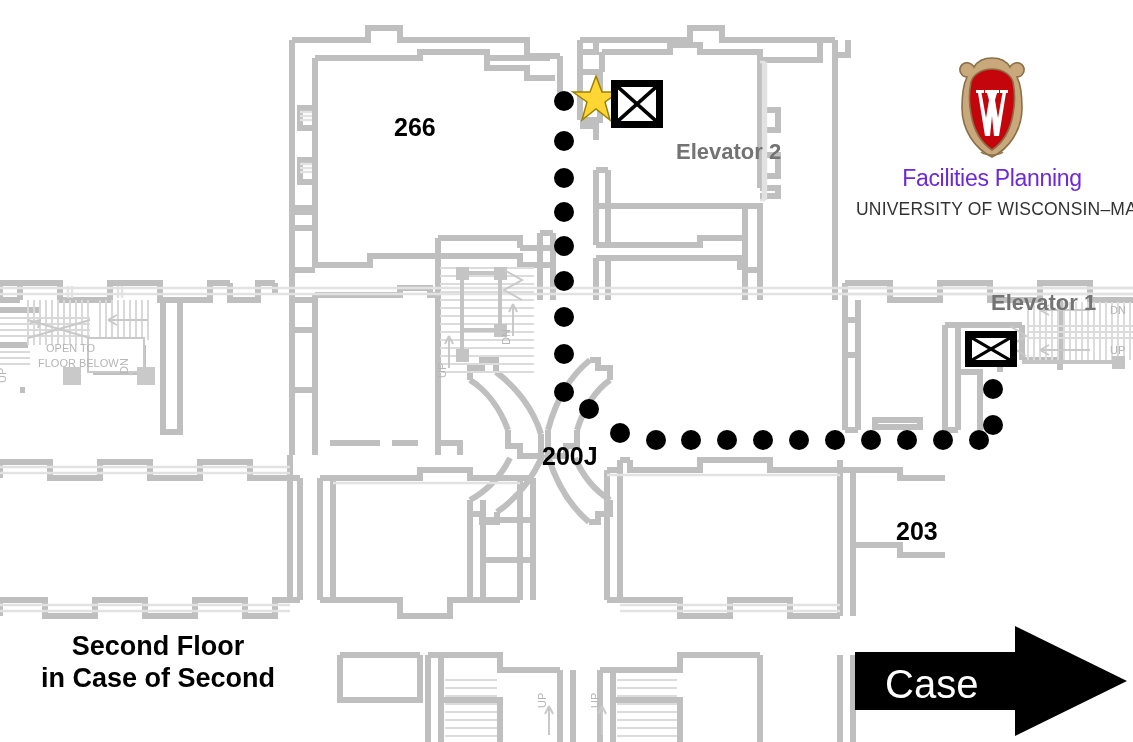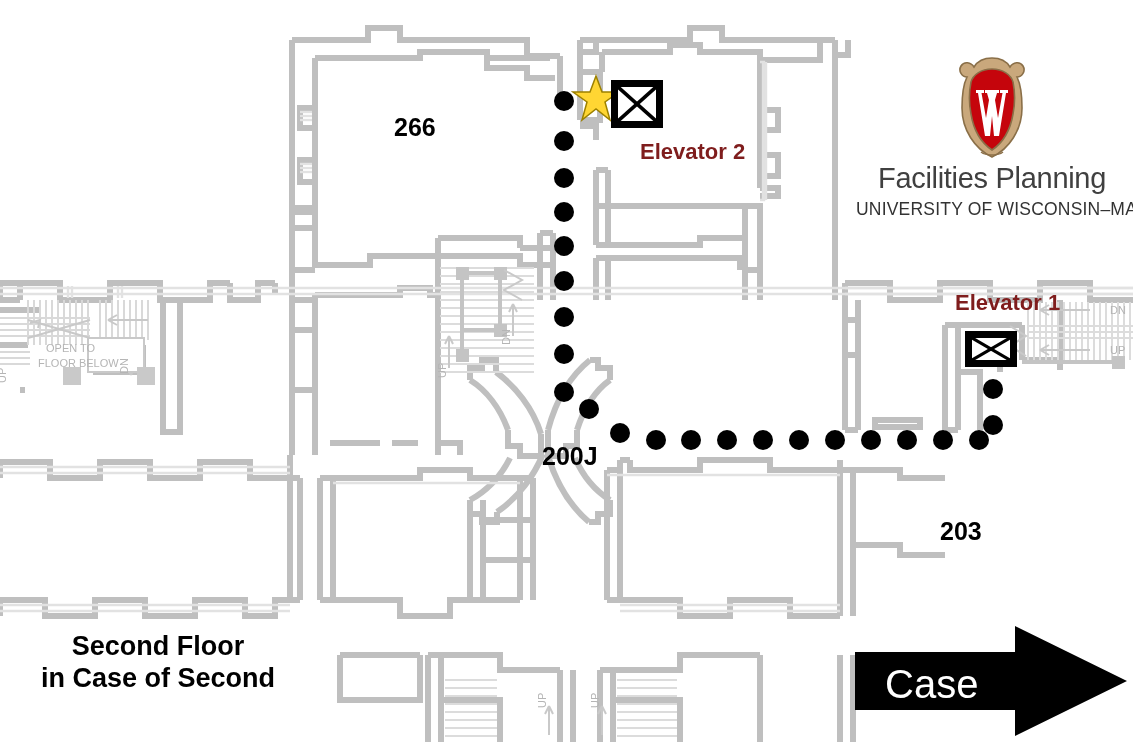--- a/index.html
+++ b/index.html
@@ -39,22 +39,23 @@
     font-size: 25px;
     color: #000000;
     letter-spacing: 0px;
     white-space: nowrap;
   }
   .elevator-label {
     position: absolute;
     font-family: "Liberation Sans", sans-serif;
     font-weight: bold;
     font-size: 22px;
-    color: #7f1d1d;
+    color: #737373;
     white-space: nowrap;
+    margin-left: 36px;
   }
   .elevator-box {
     position: absolute;
     box-sizing: border-box;
     border: 7px solid #000000;
     background: #ffffff;
   }
   .elevator-box svg {
     display: block;
     width: 100%;
@@ -74,22 +75,22 @@
     top: 52px;
     width: 272px;
     text-align: center;
   }
   #logo-crest {
     display: block;
     margin: 0 auto;
   }
   .logo-line1, .logo-line2 {
     font-family: "Liberation Sans", sans-serif;
-    color: #404040;
-    font-size: 29px;
+    color: #6d28d9;
+    font-size: 23px;
     line-height: 32px;
     letter-spacing: -0.3px;
     white-space: nowrap;
   }
   .logo-line3 {
     font-family: "Liberation Sans", sans-serif;
     color: #333333;
     font-size: 17.5px;
     line-height: 22px;
     letter-spacing: 0.2px;
@@ -523,21 +524,21 @@
       <text x="1110" y="354">UP</text>
       <text x="546" y="708" transform="rotate(-90 546 708)">UP</text>
       <text x="599" y="708" transform="rotate(-90 599 708)">UP</text>
     </g>
   </svg>
 
   <div class="overlay-layer">
 
     <div class="room-label" style="left:394px; top:113px;">266</div>
     <div class="room-label" style="left:542px; top:442px;">200J</div>
-    <div class="room-label" style="left:896px; top:517px;margin-left:44px;">203</div>
+    <div class="room-label" style="left:896px; top:517px;">203</div>
 
     <div id="route-dots">
         <div class="path-dot" style="left: 554px; top: 91px; width: 20px; height: 20px; background: rgb(0, 0, 0);"></div>
         <div class="path-dot" style="left: 554px; top: 131px; width: 20px; height: 20px; background: rgb(0, 0, 0);"></div>
         <div class="path-dot" style="left: 554px; top: 168px; width: 20px; height: 20px; background: rgb(0, 0, 0);"></div>
         <div class="path-dot" style="left: 554px; top: 202px; width: 20px; height: 20px; background: rgb(0, 0, 0);"></div>
         <div class="path-dot" style="left: 554px; top: 236px; width: 20px; height: 20px; background: rgb(0, 0, 0);"></div>
         <div class="path-dot" style="left: 554px; top: 271px; width: 20px; height: 20px; background: rgb(0, 0, 0);"></div>
         <div class="path-dot" style="left: 554px; top: 307px; width: 20px; height: 20px; background: rgb(0, 0, 0);"></div>
         <div class="path-dot" style="left: 554px; top: 344px; width: 20px; height: 20px; background: rgb(0, 0, 0);"></div>

